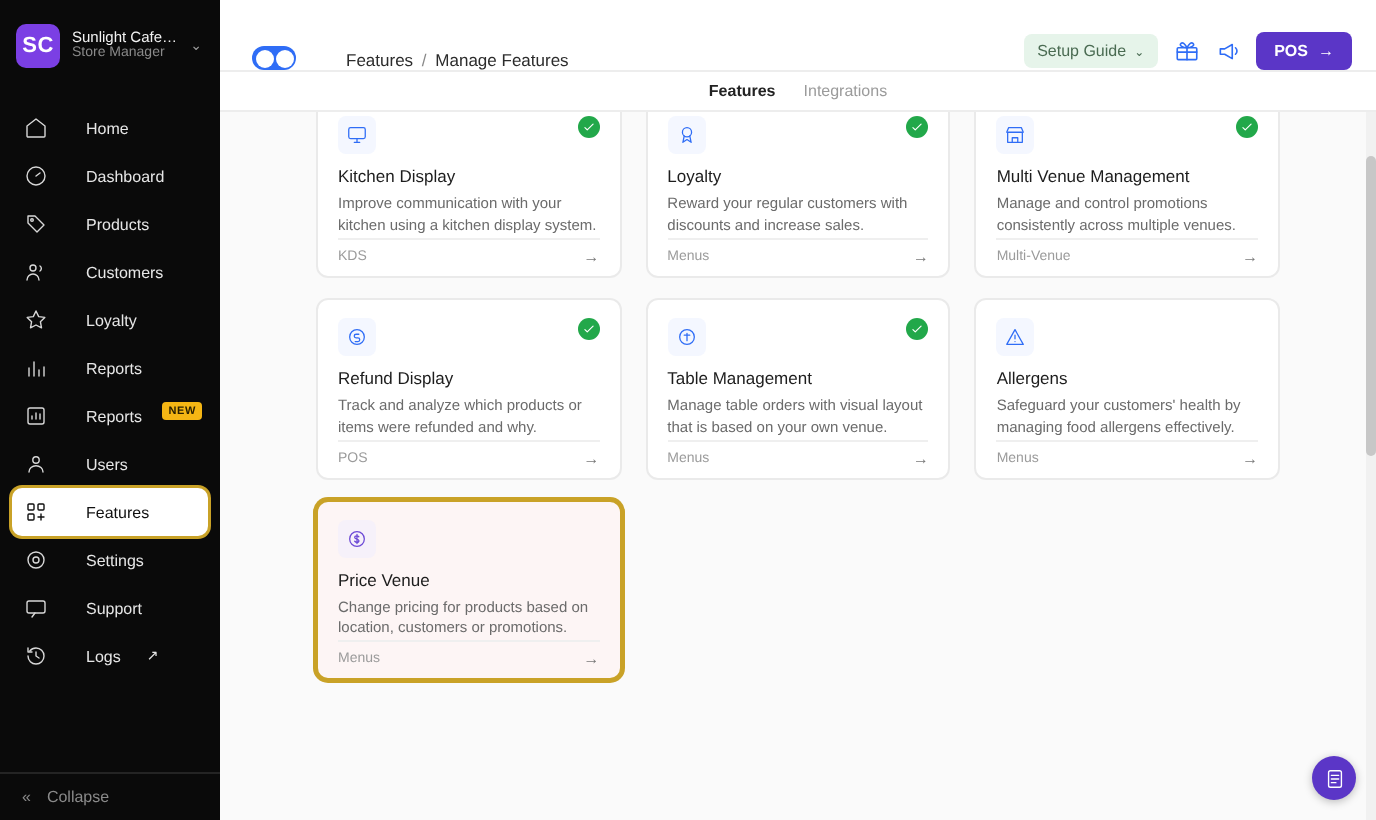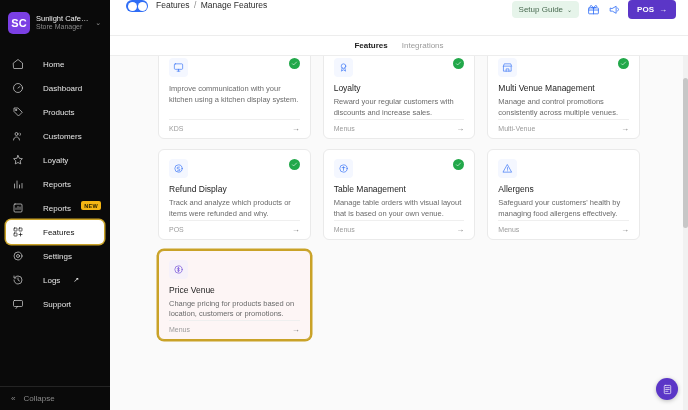--- a/index.html
+++ b/index.html
@@ -59,21 +59,21 @@
   .sidebar-foot {
     border-top: 1px solid #242424; padding: 7px 11px; display: flex;
     align-items: center; gap: 8px;
   }
   .sidebar-foot .ico { color: #8a8a8a; font-size: 8px; }
   .collapse-label { font-size: 8px; color: #8a8a8a; }
 
   
   .main { flex: 1; display: flex; flex-direction: column; background: #fff; min-width: 0; }
   .topbar {
-    height: 36px; display: flex; align-items: flex-start; gap: 8px;
+    height: 36px; display: flex; align-items: flex-end; gap: 25px;
     padding: 0 12px 0 16px; border-bottom: 1px solid #ededed; background: #fff;
   }
   .toggle-icon {
     width: 22px; height: 12px; border-radius: 6px; background: #2f6df6;
     display: flex; align-items: center; justify-content: space-between;
     padding: 0 1.5px; flex: 0 0 22px;
   }
   .toggle-icon i { width: 9px; height: 9px; border-radius: 50%; background: #fff; display:block; }
   .crumb { font-size: 8.5px; color: #2c2c2c; white-space: nowrap; }
   .crumb .sep { color: #8a8a8a; margin: 0 2px; }
@@ -226,20 +226,29 @@
         <span class="ico">
             <svg viewBox="0 0 24 24">
               <rect x="4" y="4" width="16" height="16" rx="2"></rect>
               <path d="M8 15v-3M12 15V9M16 15v-5"></path>
             </svg>
           </span>
         <span class="nav-label">Reports</span>
         <span class="nav-ext">↗</span>
         <span class="badge-new">NEW</span>
       </div>
+      <div class="nav-item">
+        <span class="ico">
+            <svg viewBox="0 0 24 24">
+              <circle cx="12" cy="8" r="3.2"></circle>
+              <path d="M5 20c0-3.6 3.1-6.3 7-6.3s7 2.7 7 6.3"></path>
+            </svg>
+          </span>
+        <span class="nav-label">Users</span>
+      </div>
       <div class="nav-item active">
         <span class="ico">
             <svg viewBox="0 0 24 24">
               <rect x="4" y="4" width="6" height="6" rx="1"></rect>
               <rect x="14" y="4" width="6" height="6" rx="1"></rect>
               <rect x="4" y="14" width="6" height="6" rx="1"></rect>
               <path d="M17 14v6M14 17h6"></path>
             </svg>
           </span>
         <span class="nav-label">Features</span>
@@ -249,36 +258,36 @@
             <svg viewBox="0 0 24 24">
               <circle cx="12" cy="12" r="3"></circle>
               <circle cx="12" cy="12" r="8"></circle>
             </svg>
           </span>
         <span class="nav-label">Settings</span>
       </div>
       <div class="nav-item">
         <span class="ico">
             <svg viewBox="0 0 24 24">
+              <rect x="3" y="5" width="18" height="12" rx="2"></rect>
+              <path d="M8 21l3-4"></path>
+            </svg>
+          </span>
+        <span class="nav-label">Support</span>
+      </div>
+      <div class="nav-item">
+        <span class="ico">
+            <svg viewBox="0 0 24 24">
               <path d="M4 12a8 8 0 108-8 8 8 0 00-6.2 3"></path>
               <path d="M4 4v4h4"></path>
               <path d="M12 8v4l3 2"></path>
             </svg>
           </span>
         <span class="nav-label">Logs</span>
         <span class="nav-ext">↗</span>
-      </div>
-      <div class="nav-item">
-        <span class="ico">
-            <svg viewBox="0 0 24 24">
-              <rect x="3" y="5" width="18" height="12" rx="2"></rect>
-              <path d="M8 21l3-4"></path>
-            </svg>
-          </span>
-        <span class="nav-label">Support</span>
       </div>
     </nav>
 
     <div class="sidebar-foot">
       <span class="ico">«</span>
       <span class="collapse-label">Collapse</span>
     </div>
   </aside>
 
   <section class="main">
@@ -334,20 +343,21 @@
                   <rect x="3" y="4" width="18" height="12" rx="2"></rect>
                   <path d="M9 20h6M12 16v4"></path>
                 </svg>
               </span>
             <span class="check">
                 <svg viewBox="0 0 24 24">
                   <path d="M5 13l4 4L19 7"></path>
                 </svg>
               </span>
           </div>
+          <div class="card-title">Kitchen Display</div>
           <div class="card-desc">Improve communication with your kitchen using a kitchen display system.</div>
           <div class="card-foot">
             <span class="card-tag">KDS</span>
             <span class="card-arrow">→</span>
           </div>
         </div>
 
         <div class="card">
           <div class="card-top">
             <span class="card-ico">

